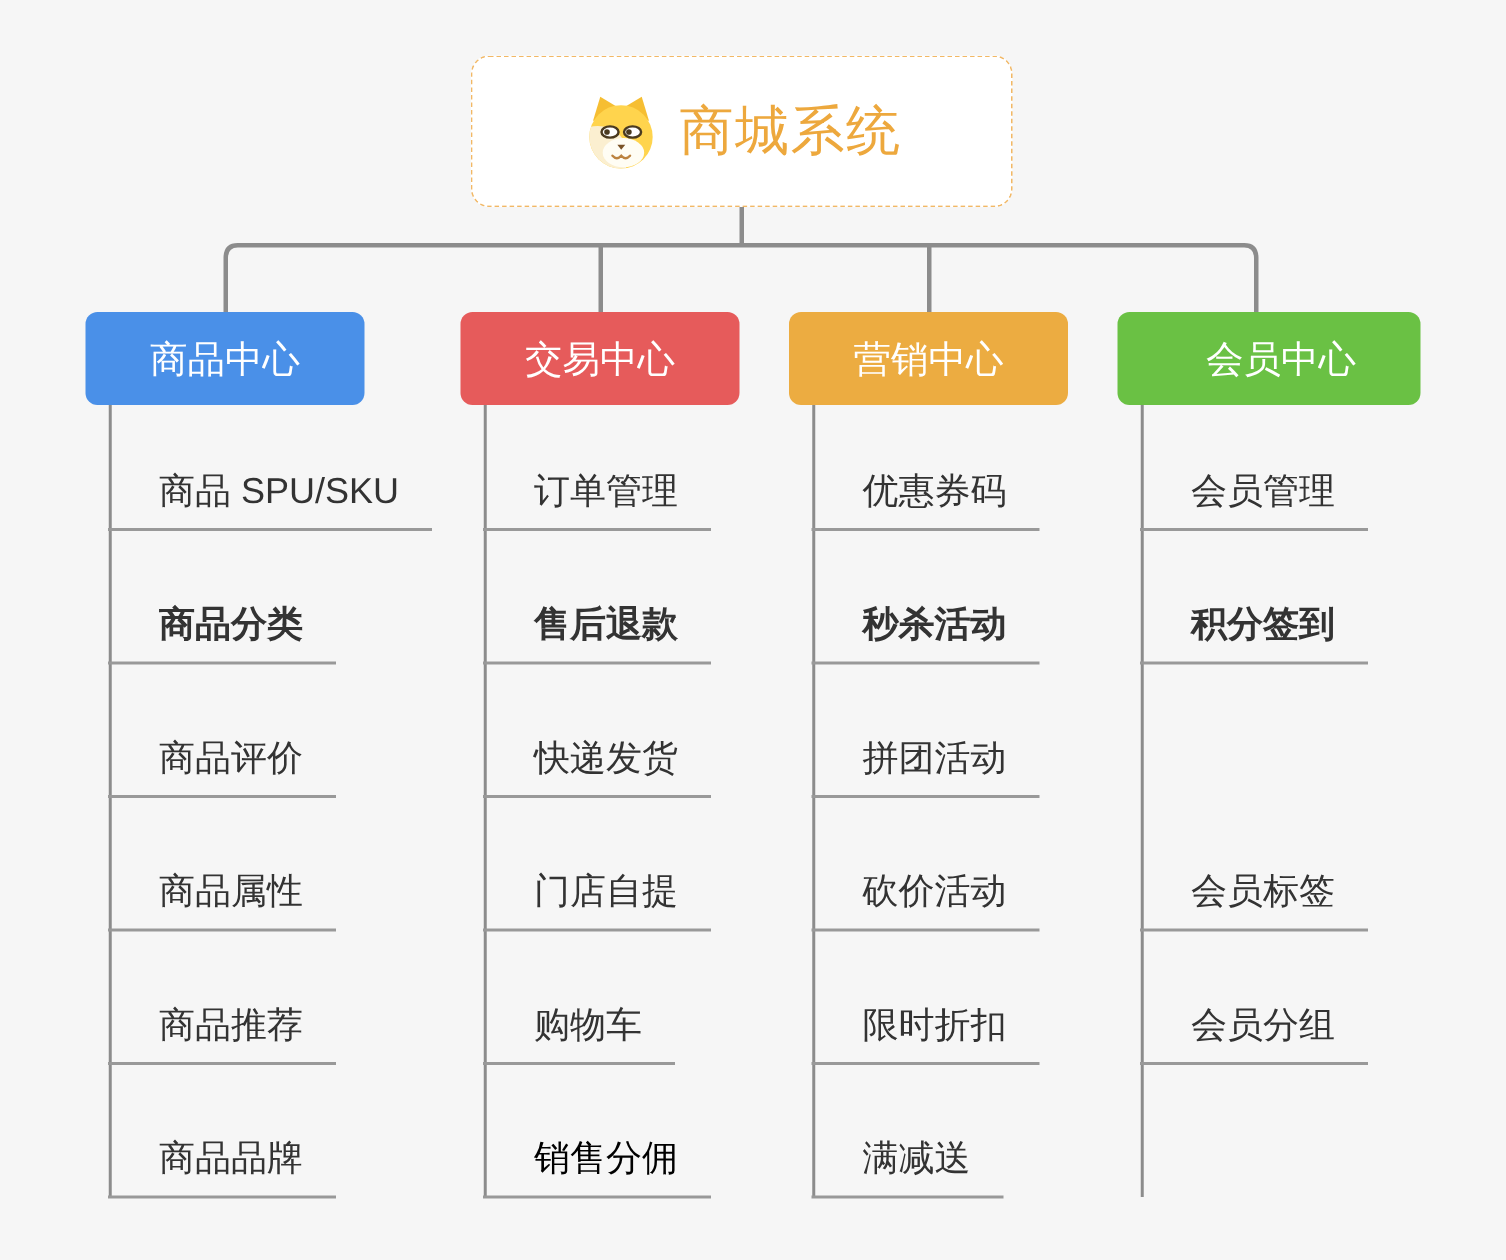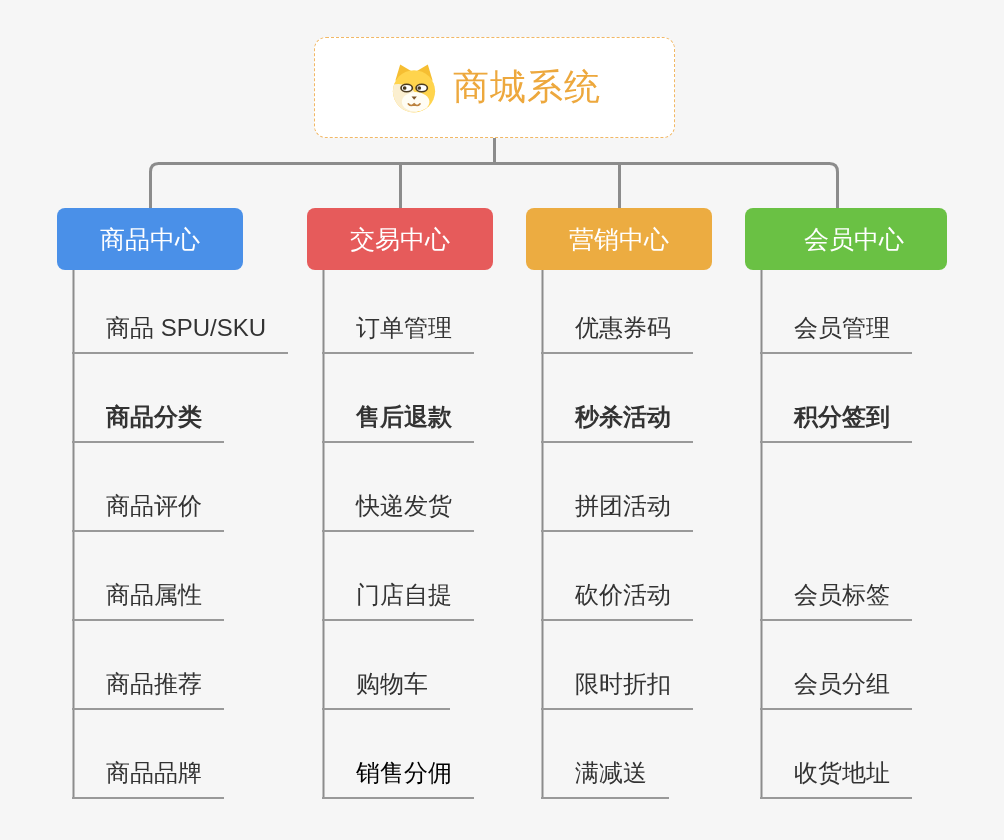--- a/index.html
+++ b/index.html
@@ -150,15 +150,14 @@
   <div class="item c2 r1" style="color: rgb(51, 51, 51); border-bottom-color: rgb(153, 153, 153);">秒杀活动</div>
   <div class="item c2 r2" style="color: rgb(51, 51, 51); border-bottom-color: rgb(153, 153, 153);">拼团活动</div>
   <div class="item c2 r3" style="color: rgb(51, 51, 51); border-bottom-color: rgb(153, 153, 153);">砍价活动</div>
   <div class="item c2 r4" style="color: rgb(51, 51, 51); border-bottom-color: rgb(153, 153, 153);">限时折扣</div>
   <div class="item c2 r5" style="color: rgb(51, 51, 51); border-bottom-color: rgb(153, 153, 153);">满减送</div>
 
   <div class="item c3 r0" style="color: rgb(51, 51, 51); border-bottom-color: rgb(153, 153, 153);">会员管理</div>
   <div class="item c3 r1" style="color: rgb(51, 51, 51); border-bottom-color: rgb(153, 153, 153);">积分签到</div>
   <div class="item c3 r3" style="color: rgb(51, 51, 51); border-bottom-color: rgb(153, 153, 153);">会员标签</div>
   <div class="item c3 r4" style="color: rgb(51, 51, 51); border-bottom-color: rgb(153, 153, 153);">会员分组</div>
-  <div class="item c3 r5" style="color: rgb(51, 51, 51); border-bottom-color: rgb(153, 153, 153);">收货地址</div>
 
 </div>
 
 </body></html>

